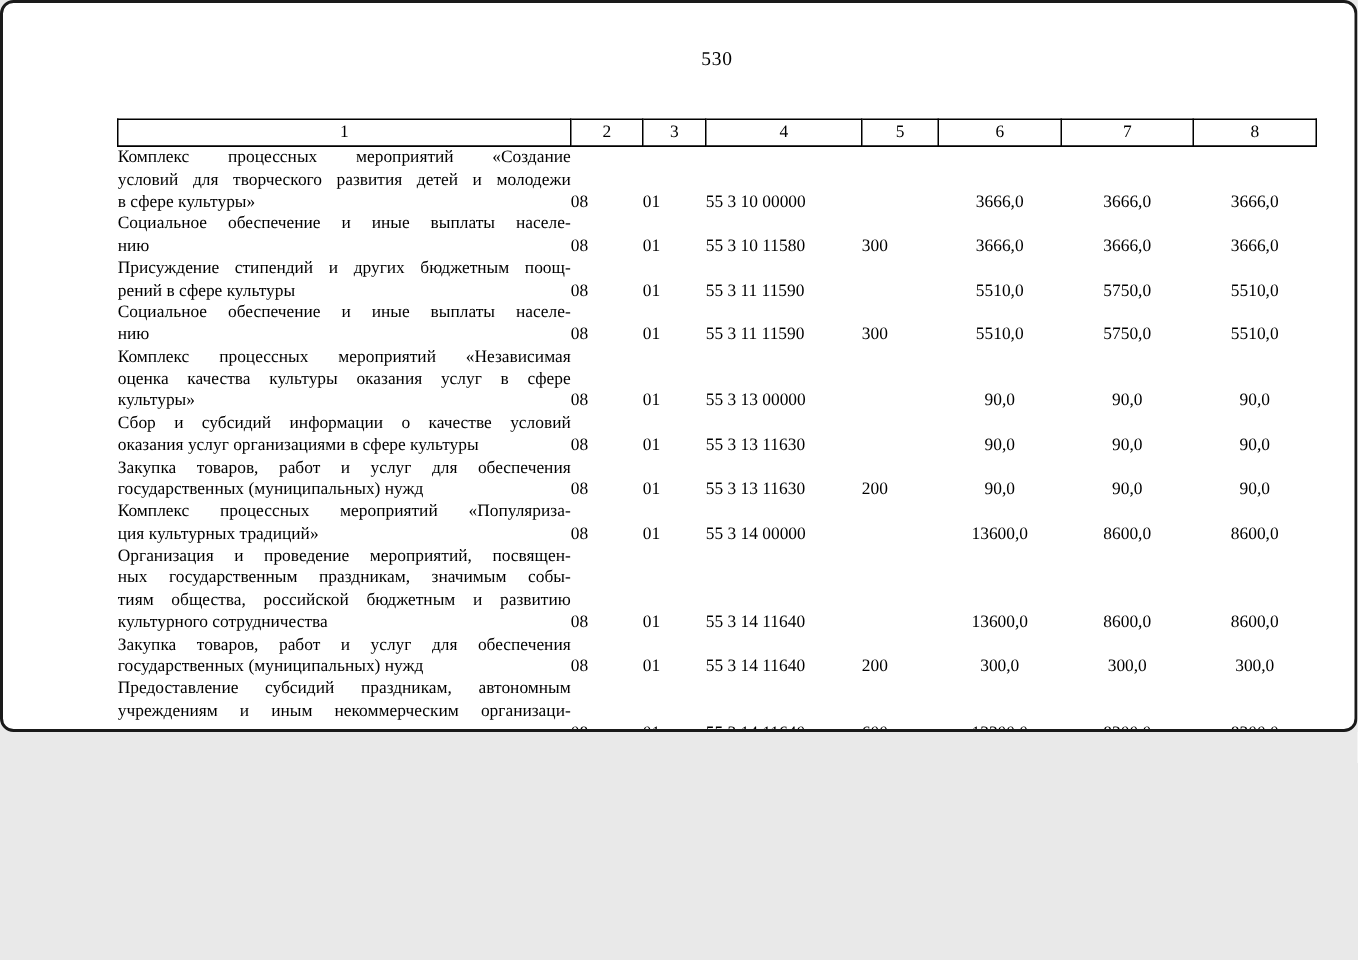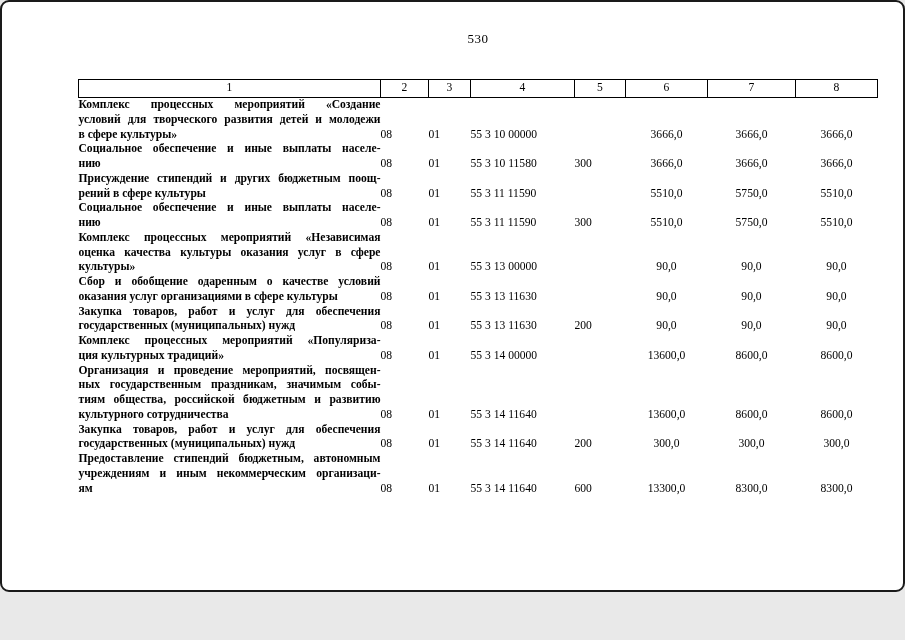--- a/index.html
+++ b/index.html
@@ -1,20 +1,20 @@
 <!DOCTYPE html>
 <html><head>
 <meta charset="utf-8">
 <style>
   * { margin: 0; padding: 0; box-sizing: border-box; }
   html, body { background: #e9e9e9; }
   .sheet {
     position: relative;
     width: 905px;
-    height: 592px;
+    height: 488px;
     background: #ffffff;
     border: 2px solid #1a1a1a;
     border-radius: 9px;
     overflow: hidden;
     font-family: "Liberation Serif", "DejaVu Serif", serif;
     color: #000000;
   }
   .pagenum {
     position: absolute;
     top: 29px;
@@ -40,21 +40,21 @@
     text-align: center;
     height: 18px;
     font-size: 11.6px;
     padding: 0;
     background: #ffffff;
   }
   table.budget tbody td {
     vertical-align: bottom;
     padding: 0;
   }
-  td.name { padding: 0 3px 0 5px; font-weight: bold; }
+  td.name { padding: 0 3px 0 5px; }
   td.name .l { text-align: justify; text-align-last: justify; }
   td.name .l.last { text-align-last: left; }
   td.code { text-align: left; }
   td.amt { text-align: center; padding-right: 4px; }
 </style>
 </head>
 <body>
 
 <div class="sheet">
   <div class="pagenum">530</div>
@@ -145,21 +145,21 @@
           <td class="code">08</td>
           <td class="code">01</td>
           <td class="code">55 3 13 00000</td>
           <td class="code"></td>
           <td class="amt">90,0</td>
           <td class="amt">90,0</td>
           <td class="amt">90,0</td>
         </tr>
         <tr>
           <td class="name">
-            <div class="l">Сбор и обобщение одаренным о качестве условий</div>
+            <div class="l">Сбор и субсидий информации о качестве условий</div>
             <div class="l last">оказания услуг организациями в сфере культуры</div>
           </td>
           <td class="code">08</td>
           <td class="code">01</td>
           <td class="code">55 3 13 11630</td>
           <td class="code"></td>
           <td class="amt">90,0</td>
           <td class="amt">90,0</td>
           <td class="amt">90,0</td>
         </tr>
@@ -212,21 +212,21 @@
           <td class="code">08</td>
           <td class="code">01</td>
           <td class="code">55 3 14 11640</td>
           <td class="code">200</td>
           <td class="amt">300,0</td>
           <td class="amt">300,0</td>
           <td class="amt">300,0</td>
         </tr>
         <tr>
           <td class="name">
-            <div class="l">Предоставление стипендий бюджетным, автономным</div>
+            <div class="l">Предоставление субсидий праздникам, автономным</div>
             <div class="l">учреждениям и иным некоммерческим организаци-</div>
             <div class="l last">ям</div>
           </td>
           <td class="code">08</td>
           <td class="code">01</td>
           <td class="code">55 3 14 11640</td>
           <td class="code">600</td>
           <td class="amt">13300,0</td>
           <td class="amt">8300,0</td>
           <td class="amt">8300,0</td>

